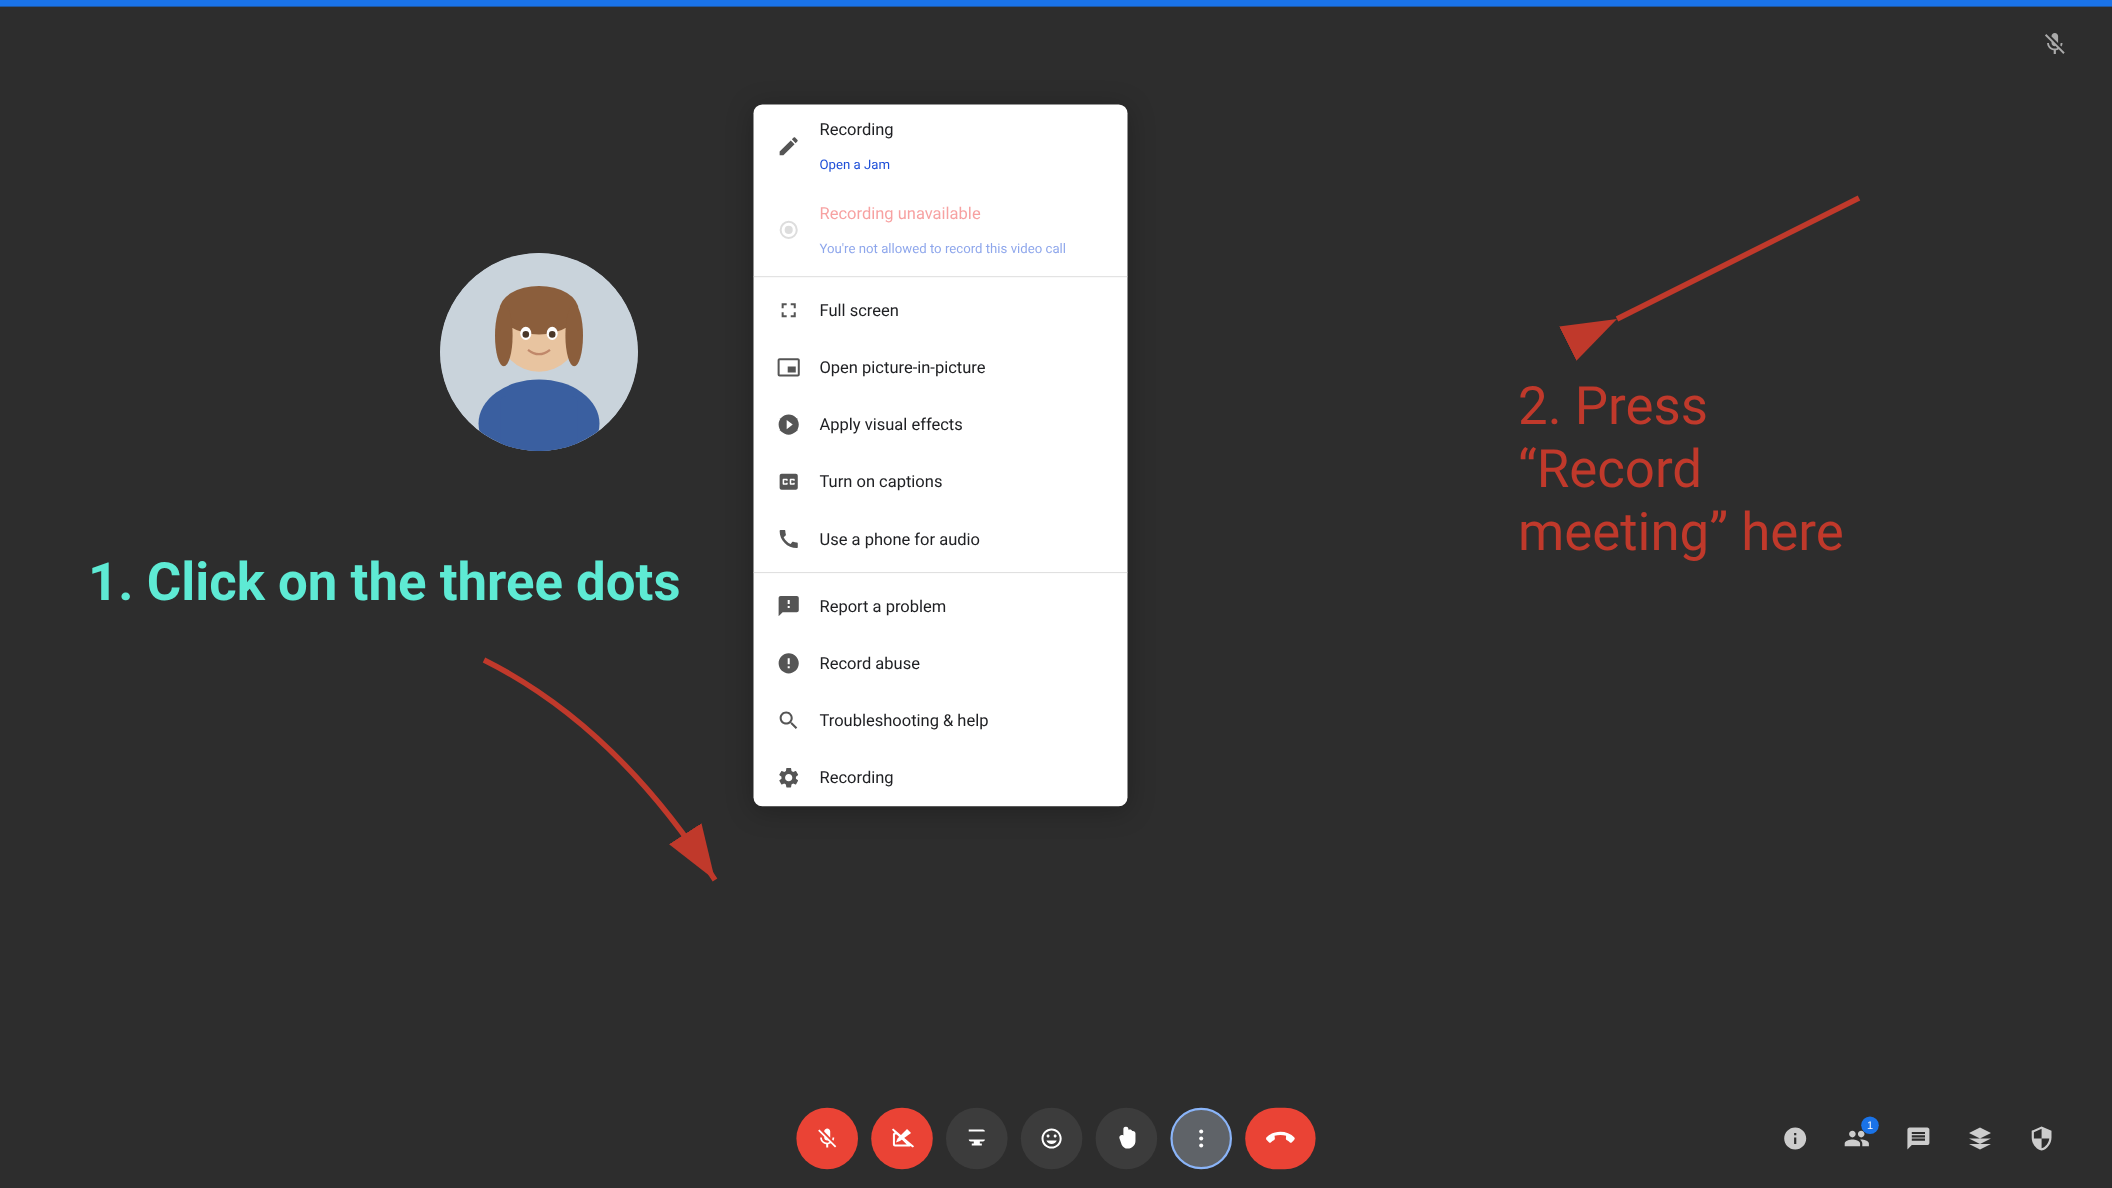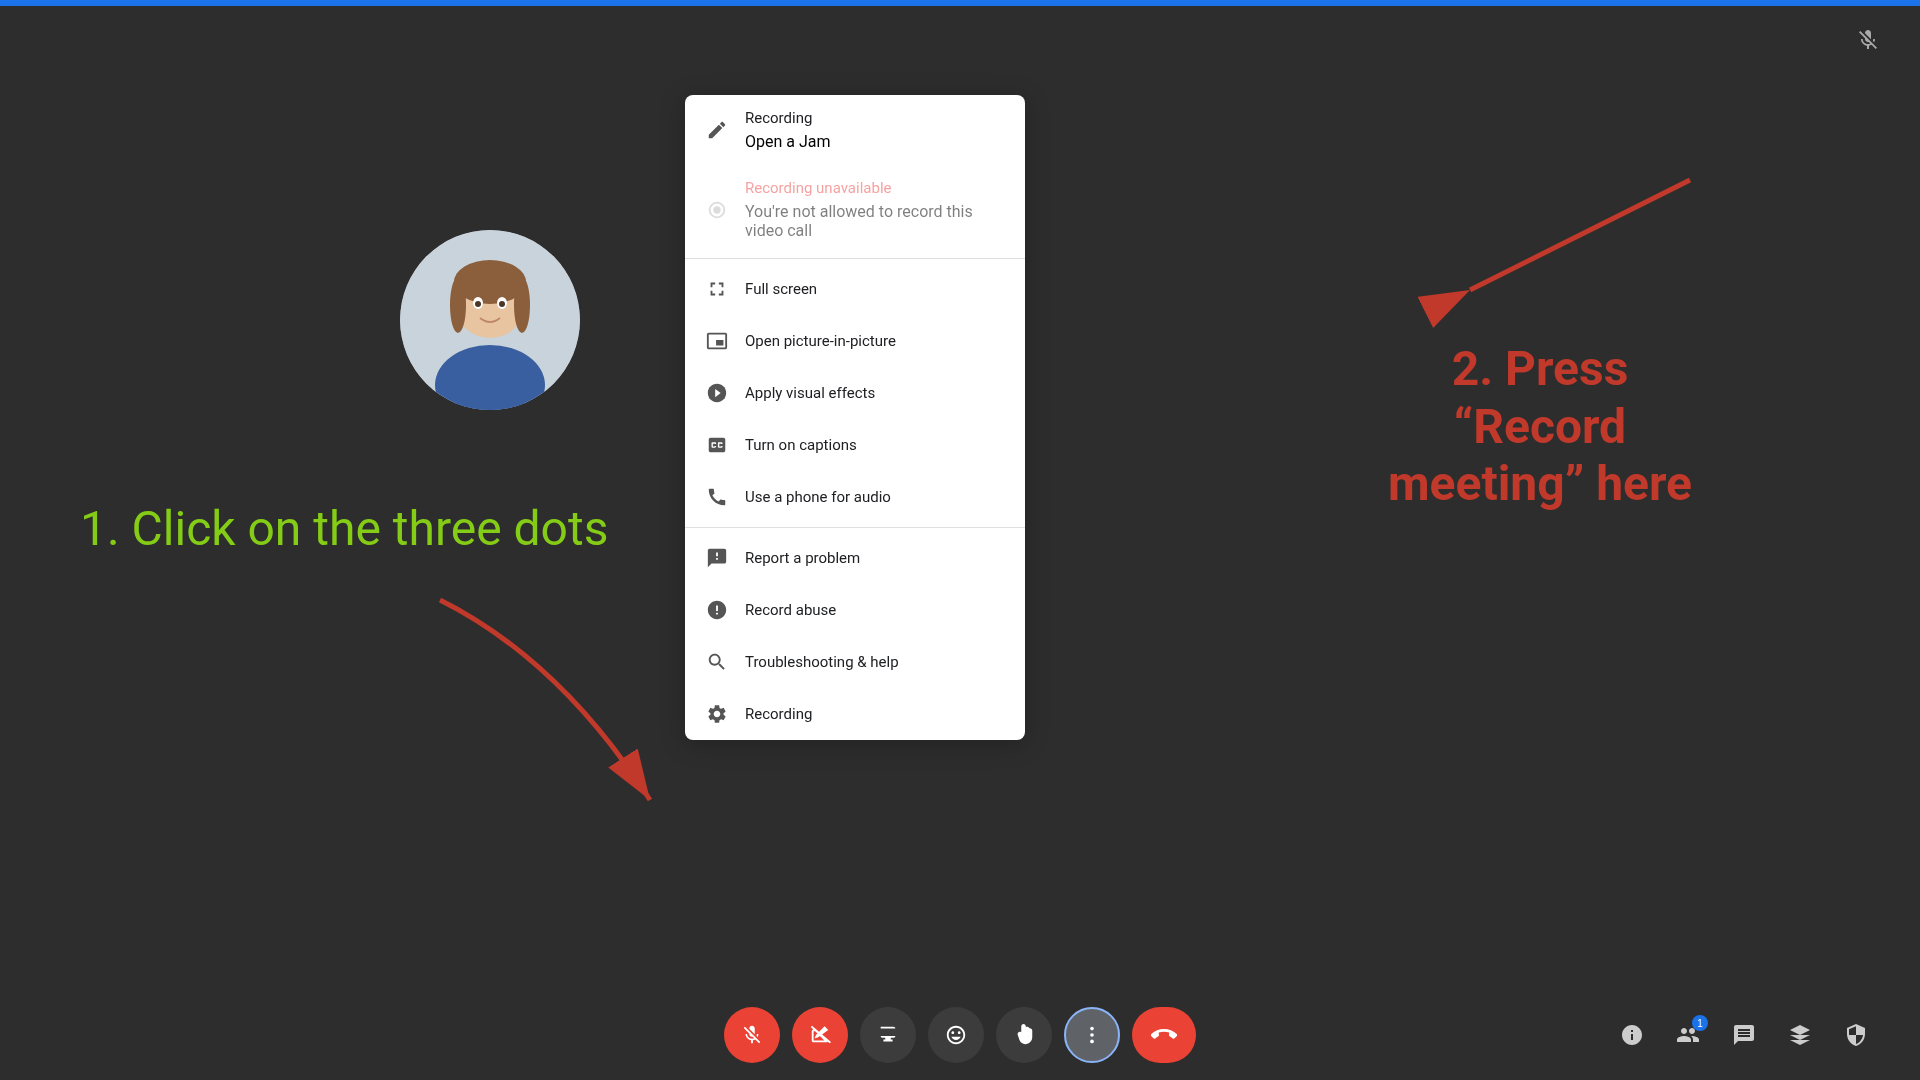--- a/index.html
+++ b/index.html
@@ -48,36 +48,36 @@
     .avatar-circle svg {
       width: 180px;
       height: 180px;
     }
 
     
     .annotation-1 {
       position: absolute;
       top: 500px;
       left: 80px;
-      color: #84cc16;
+      color: #5eead4;
       font-size: 48px;
-      font-weight: 400;
+      font-weight: 700;
       line-height: 1.2;
       text-align: center;
     }
 
     .annotation-2 {
       position: absolute;
       top: 340px;
       right: 220px;
       color: #c0392b;
       font-size: 48px;
-      font-weight: 700;
+      font-weight: 400;
       line-height: 1.2;
-      text-align: center;
+      text-align: left;
       width: 320px;
     }
     .arrow-svg-1 {
       position: absolute;
       top: 580px;
       left: 380px;
     }
 
     
     .arrow-svg-2 {
@@ -120,23 +120,23 @@
     }
     .menu-item-text {
       flex: 1;
     }
     .menu-item-label {
       font-size: 15px;
       color: #202124;
       font-weight: 400;
     }
     .menu-item-sublabel {
-      font-size: 16px;
-      color: #000000;
-      margin-top: 5px;
+      font-size: 12px;
+      color: #1d4ed8;
+      margin-top: 16px;
     }
     .menu-divider {
       height: 1px;
       background: #e0e0e0;
       margin: 4px 0;
     }
 
     
     .bottom-toolbar {
       position: absolute;

